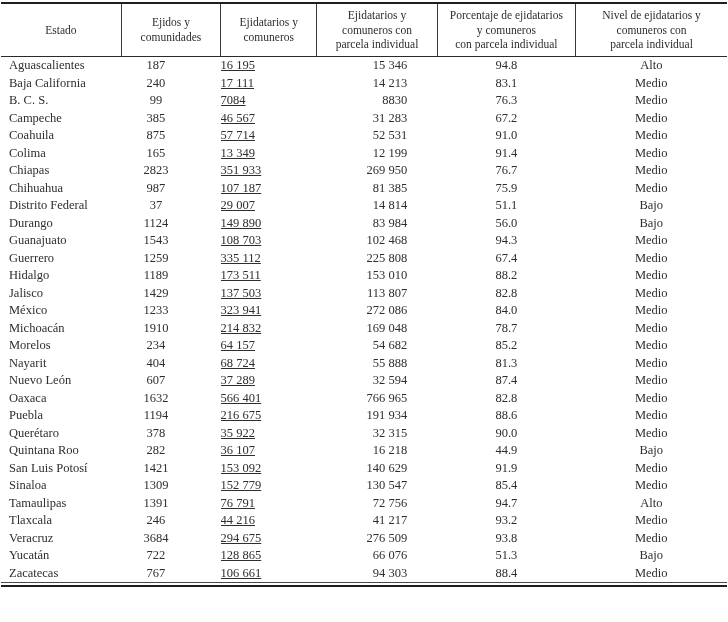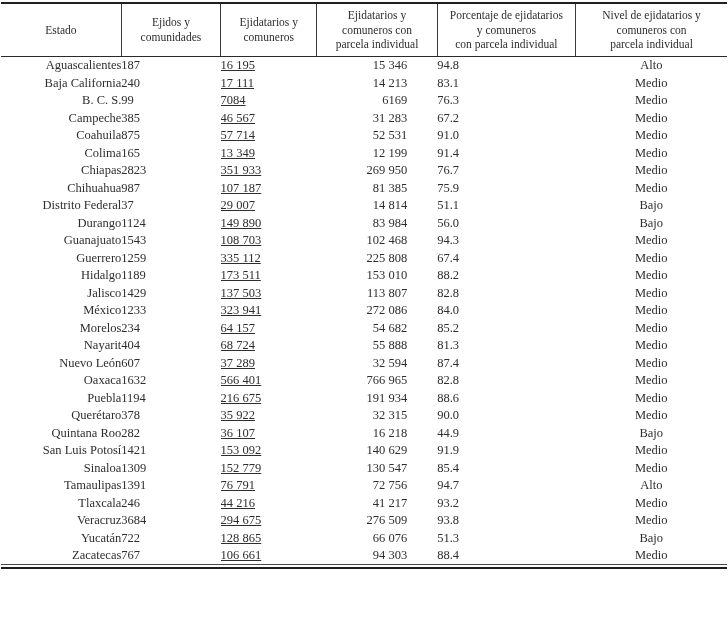--- a/index.html
+++ b/index.html
@@ -49,25 +49,25 @@
   }
   td {
     font-size: 12.5px;
     height: 17.5px;
     line-height: 1;
     padding: 0;
     white-space: nowrap;
     overflow: hidden;
     color: #2e2e2e;
   }
-  td:nth-child(1) { text-align: right;  padding-left: 24px; }
-  td:nth-child(2) { text-align: left; padding-right: 30px; }
+  td:nth-child(1) { text-align: left;  padding-left: 8px; }
+  td:nth-child(2) { text-align: center; padding-right: 30px; }
   td:nth-child(3) { text-align: left; padding-right: 16px; text-decoration: underline; }
   td:nth-child(4) { text-align: right; padding-right: 30px; }
-  td:nth-child(5) { }
+  td:nth-child(5) { text-align: center; }
   td:nth-child(6) { text-align: center; }
 </style>
 </head>
 <body>
 
 <div class="page">
   <div class="table-wrap">
     <table>
       <colgroup>
         <col style="width:120px">
@@ -109,21 +109,21 @@
             <td>240</td>
             <td>17 111</td>
             <td>14 213</td>
             <td>83.1</td>
             <td>Medio</td>
           </tr>
           <tr>
             <td>B. C. S.</td>
             <td>99</td>
             <td>7084</td>
-            <td>6169</td>
+            <td>8830</td>
             <td>76.3</td>
             <td>Medio</td>
           </tr>
           <tr>
             <td>Campeche</td>
             <td>385</td>
             <td>46 567</td>
             <td>31 283</td>
             <td>67.2</td>
             <td>Medio</td>
@@ -210,20 +210,28 @@
           </tr>
           <tr>
             <td>México</td>
             <td>1233</td>
             <td>323 941</td>
             <td>272 086</td>
             <td>84.0</td>
             <td>Medio</td>
           </tr>
           <tr>
+            <td>Michoacán</td>
+            <td>1910</td>
+            <td>214 832</td>
+            <td>169 048</td>
+            <td>78.7</td>
+            <td>Medio</td>
+          </tr>
+          <tr>
             <td>Morelos</td>
             <td>234</td>
             <td>64 157</td>
             <td>54 682</td>
             <td>85.2</td>
             <td>Medio</td>
           </tr>
           <tr>
             <td>Nayarit</td>
             <td>404</td>

